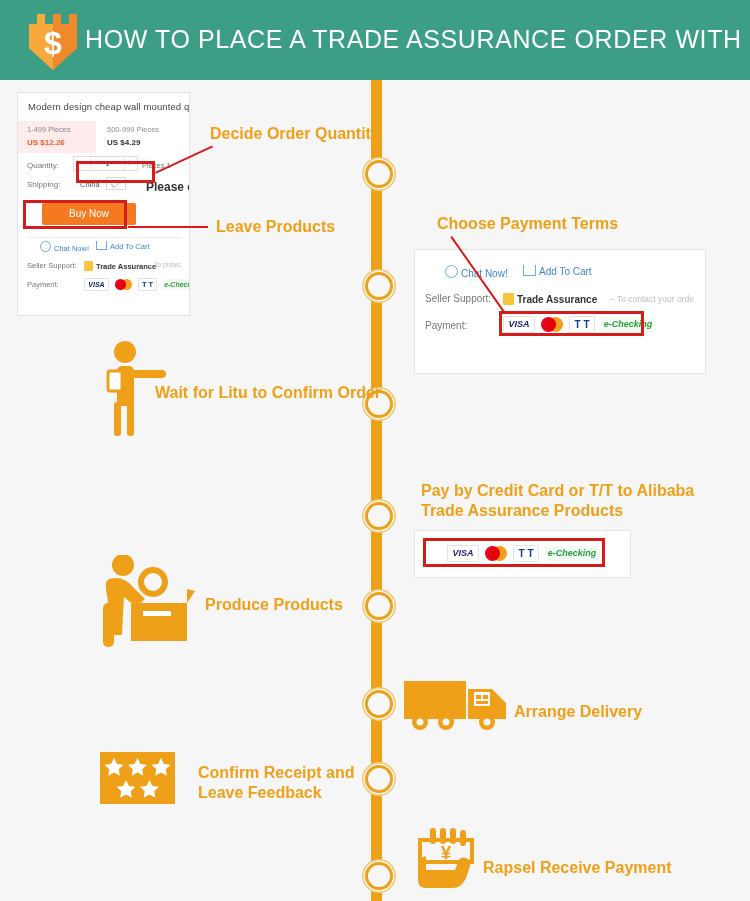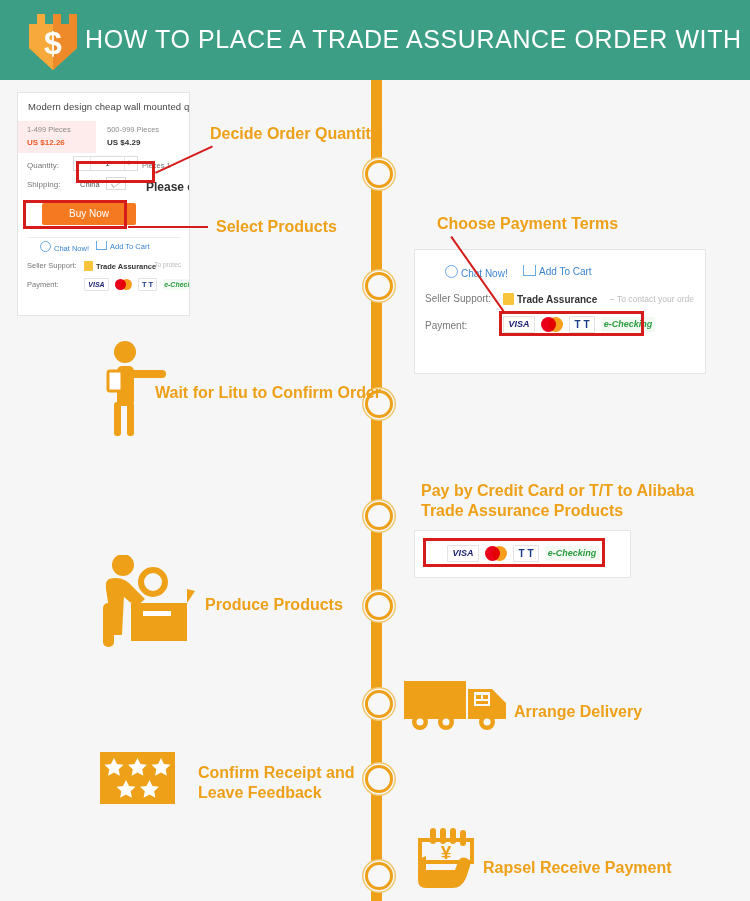--- a/index.html
+++ b/index.html
@@ -264,21 +264,21 @@
         <i class="l" style="width:15px;height:15px;"></i>
           <i class="r" style="width:15px;height:15px;"></i>
       </span>
       <span class="tt" style="width:24px;height:15px;line-height:15px;font-size:10px;">T T</span>
       <span class="echk" style="width:54px;height:15px;line-height:15px;font-size:9px;">e-Checking</span>
     </div>
   </div>
   <div class="redbox" style="left:423px;top:538px;width:182px;height:29px;"></div>
 
   <div class="step-label" style="left:210px;top:124px;font-size:16px;">Decide Order Quantity</div>
-  <div class="step-label" style="left:216px;top:217px;font-size:16px;">Select Products</div>
+  <div class="step-label" style="left:216px;top:217px;font-size:16px;">Leave Products</div>
   <div class="step-label" style="left:437px;top:214px;font-size:16px;">Choose Payment Terms</div>
   <div class="step-label" style="left:155px;top:383px;font-size:16px;">Wait for Litu to Confirm Order</div>
   <div class="step-label" style="left:421px;top:481px;font-size:16px;">Pay by Credit Card or T/T to Alibaba
 Trade Assurance Products</div>
   <div class="step-label" style="left:205px;top:595px;font-size:16px;">Produce Products</div>
   <div class="step-label" style="left:514px;top:702px;font-size:16px;">Arrange Delivery</div>
   <div class="step-label" style="left:198px;top:763px;font-size:16px;">Confirm Receipt and
 Leave Feedback</div>
   <div class="step-label" style="left:483px;top:858px;font-size:16px;">Rapsel Receive Payment</div>
 

